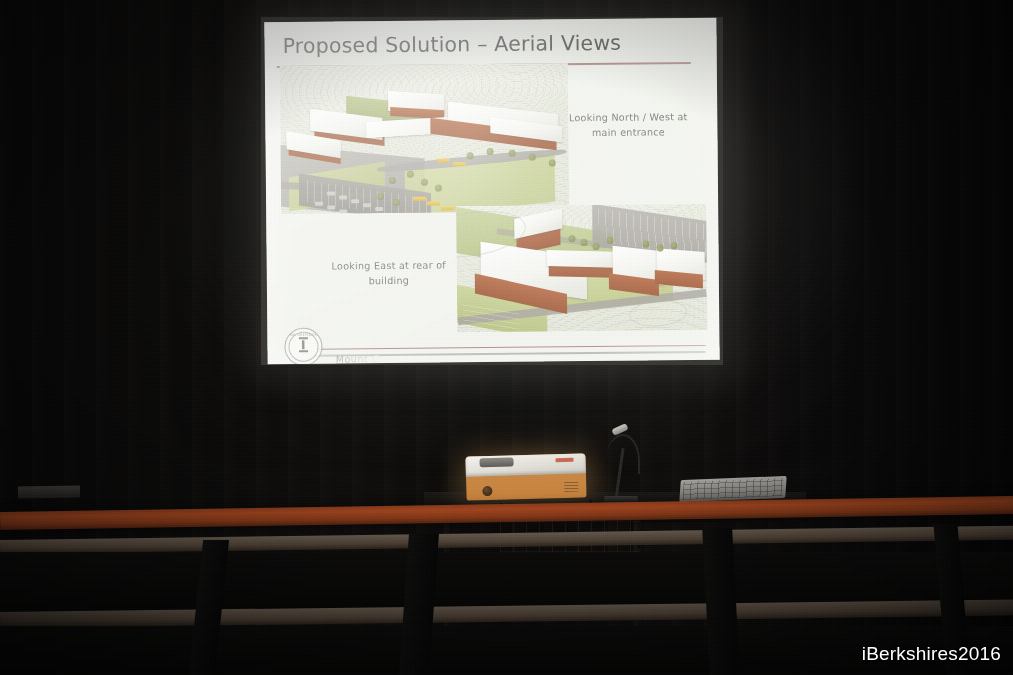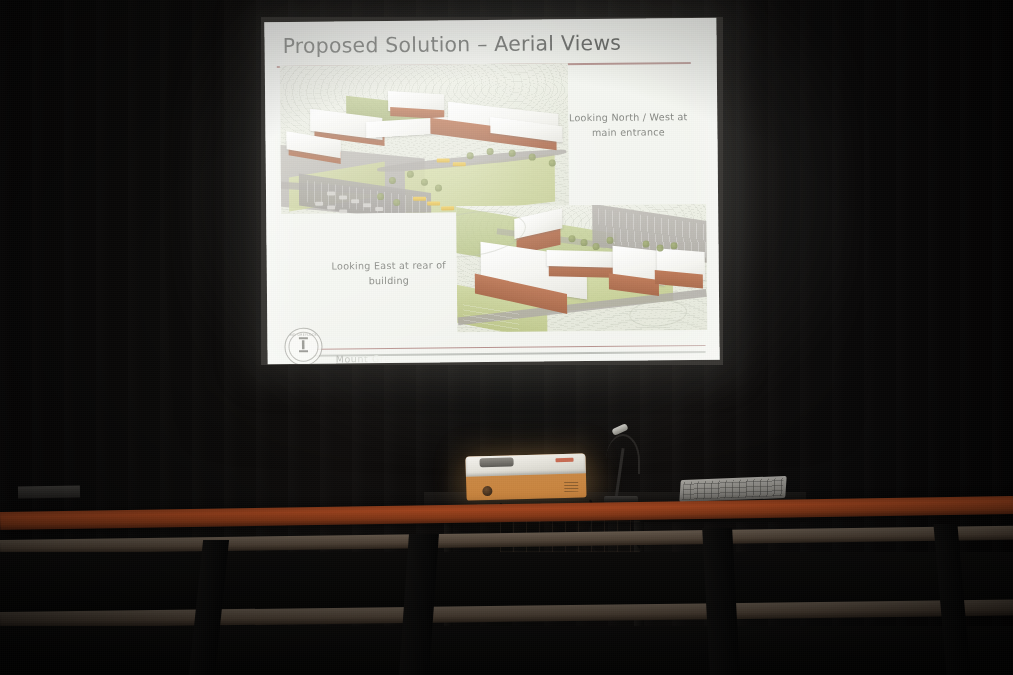--- a/index.html
+++ b/index.html
@@ -588,13 +588,14 @@
   <div class="bench-dark-band" id="band-2"></div>
 
   <div class="bench-support" id="sup-1"></div>
   <div class="bench-support" id="sup-2"></div>
   <div class="bench-support" id="sup-3"></div>
   <div class="bench-support" id="sup-4"></div>
 
   <div id="vignette"></div>
   <div id="grain"></div>
 
+  <div id="watermark">iBerkshires2016</div>
 </div>
 
 </body></html>

